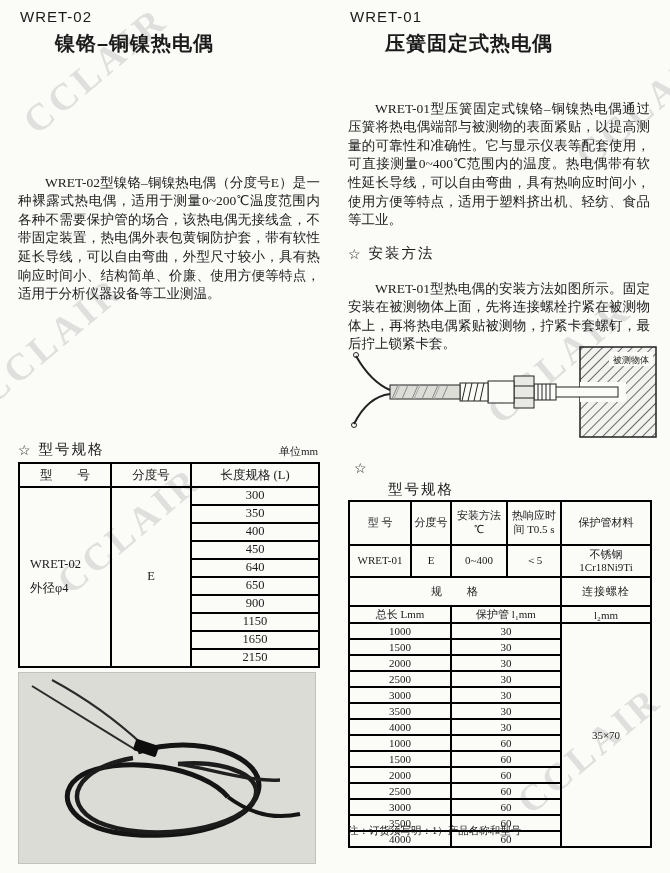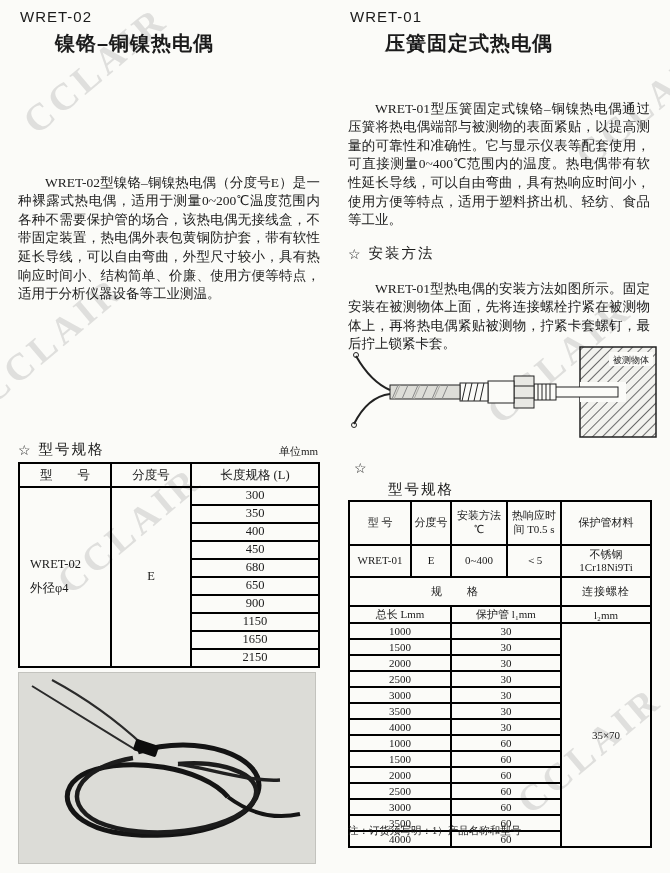--- a/index.html
+++ b/index.html
@@ -115,21 +115,21 @@
       <tr>
             <td>350</td>
           </tr>
       <tr>
             <td>400</td>
           </tr>
       <tr>
             <td>450</td>
           </tr>
       <tr>
-            <td>680</td>
+            <td>640</td>
           </tr>
       <tr>
             <td>650</td>
           </tr>
       <tr>
             <td>900</td>
           </tr>
       <tr>
             <td>1150</td>
           </tr>

